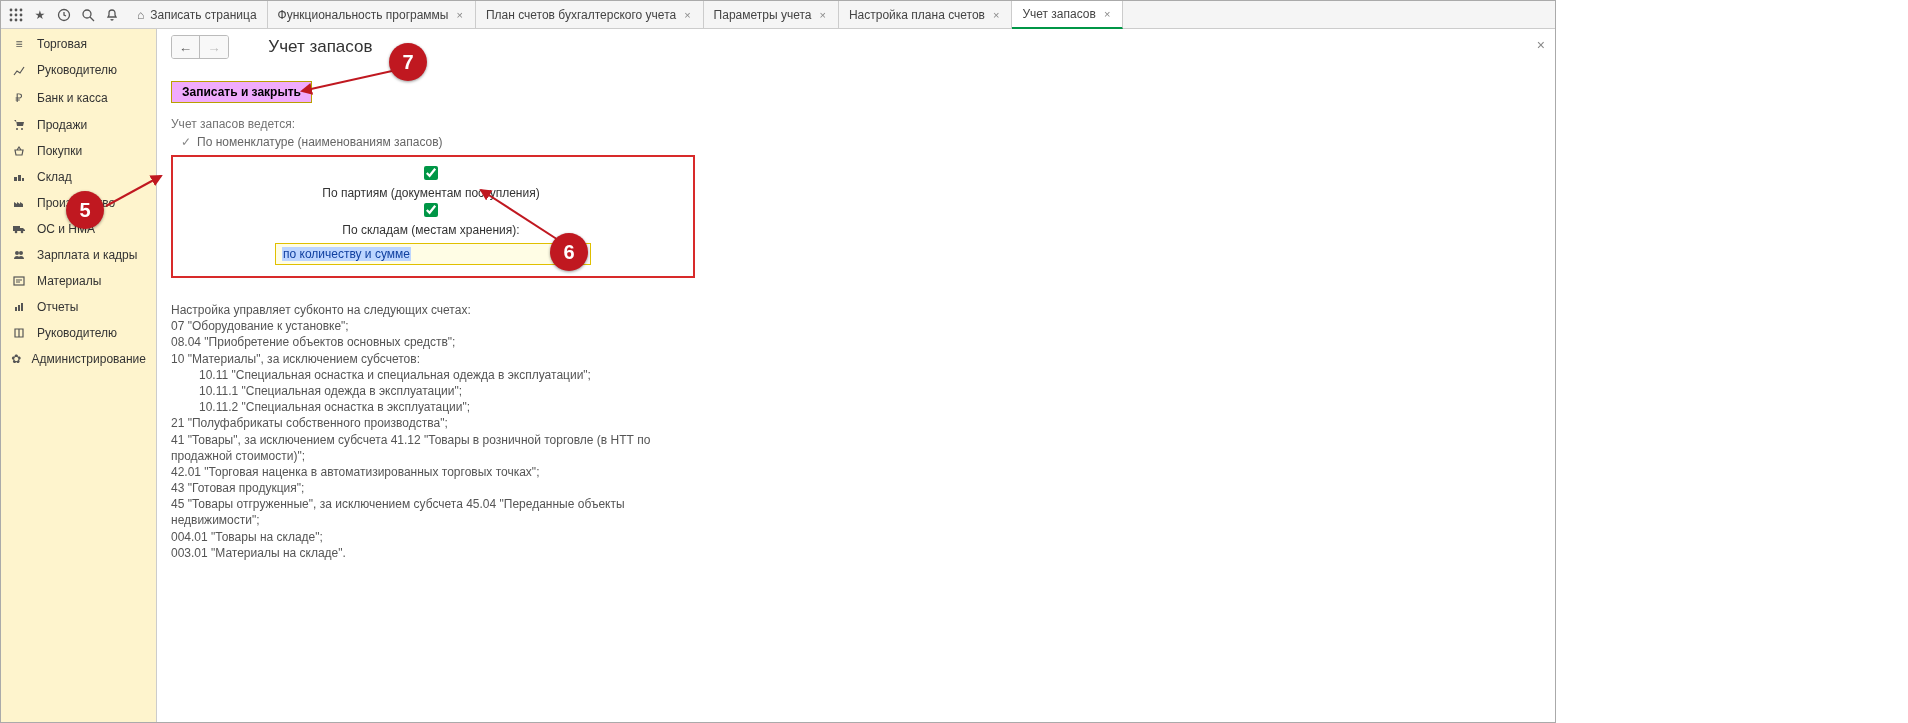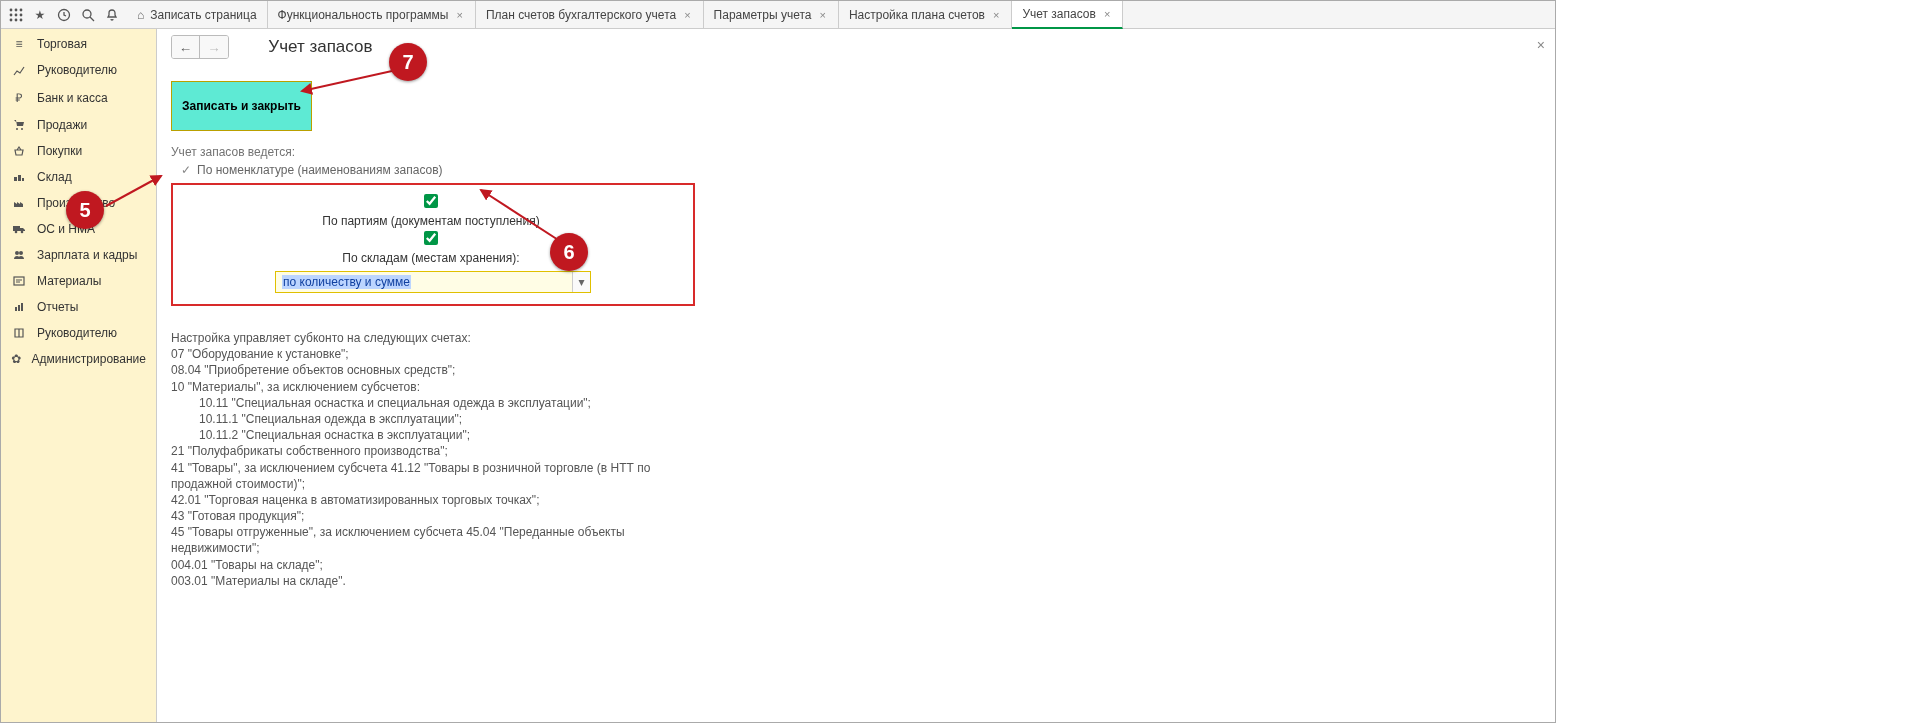--- a/index.html
+++ b/index.html
@@ -23,21 +23,21 @@
 .side-item .sicon { width: 16px; display: flex; justify-content: center; color: #555; }
 .content { flex: 1; background: #fff; padding: 6px 14px 14px 14px; position: relative; overflow: auto; }
 
 
 .nav-btns { display: inline-flex; gap: 0; border: 1px solid #bbb; border-radius: 3px; overflow: hidden; vertical-align: middle; }
 .nav-btns button { width: 28px; height: 22px; background: #f8f8f8; border: none; border-right: 1px solid #bbb; cursor: pointer; color: #555; }
 .nav-btns button:last-child { border-right: none; color: #bbb; }
 .page-title { font-size: 17px; font-weight: normal; margin-left: 36px; display: inline-block; vertical-align: middle; }
 .page-close { position: absolute; right: 10px; top: 8px; color: #888; cursor: pointer; font-size: 14px; }
 
-.save-btn { margin-top: 22px; background: #5eead4; border: 1px solid #b9a000; padding: 17px 10px; font-weight: bold; cursor: pointer; font-size: 12px; }
+.save-btn { margin-top: 22px; background: #f0abfc; border: 1px solid #b9a000; padding: 3px 10px; font-weight: bold; cursor: pointer; font-size: 12px; }
 
 .section-label { margin-top: 14px; color: #737373; }
 .check-locked { margin-top: 4px; padding-left: 10px; color: #666; display: flex; align-items: center; gap: 6px; }
 .opt-box { margin-top: 6px; border: 2px solid #d82a2a; padding: 6px 10px 8px 6px; width: 524px; }
 .chk-row { display: flex; align-items: center; gap: 6px; margin: 3px 0; flex-direction: column; }
 .chk-row input[type=checkbox] { accent-color: #009646; width: 14px; height: 14px; }
 .dd-wrap { display: inline-flex; border: 1px solid #e0c000; background: #fffde5; height: 22px; align-items: stretch; margin-left: 4px; }
 .dd-val { padding: 2px 6px; min-width: 296px; color: #1040a0; display: flex; align-items: center; }
 .dd-val span { background: #bcd5ff; padding: 0 1px; }
 .dd-btn { border-left: 1px solid #ccc; width: 18px; display: flex; align-items: center; justify-content: center; cursor: pointer; color: #666; background: #fafafa; }

